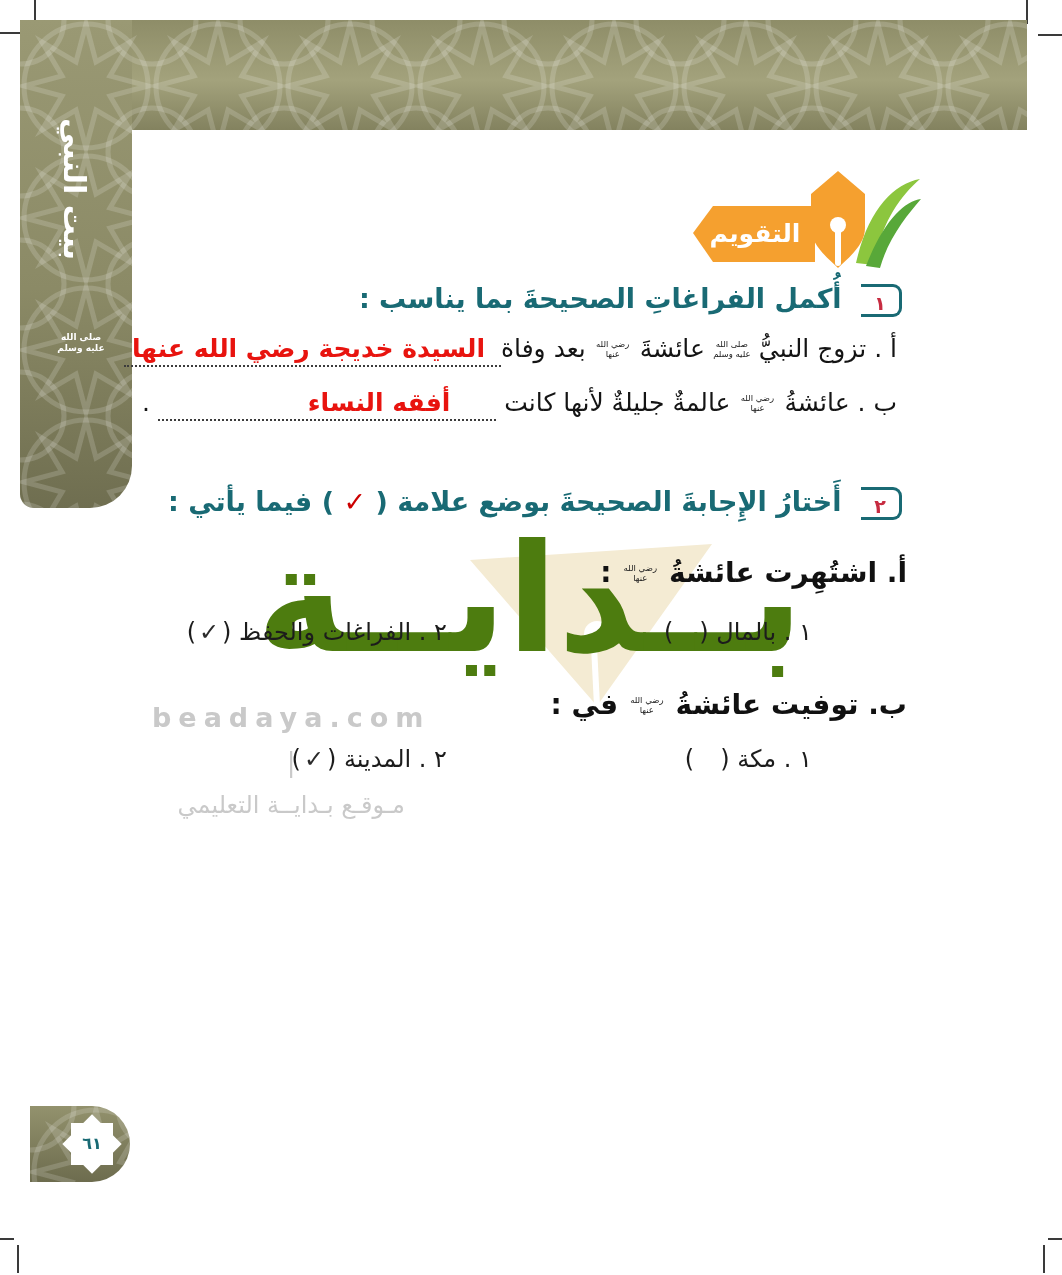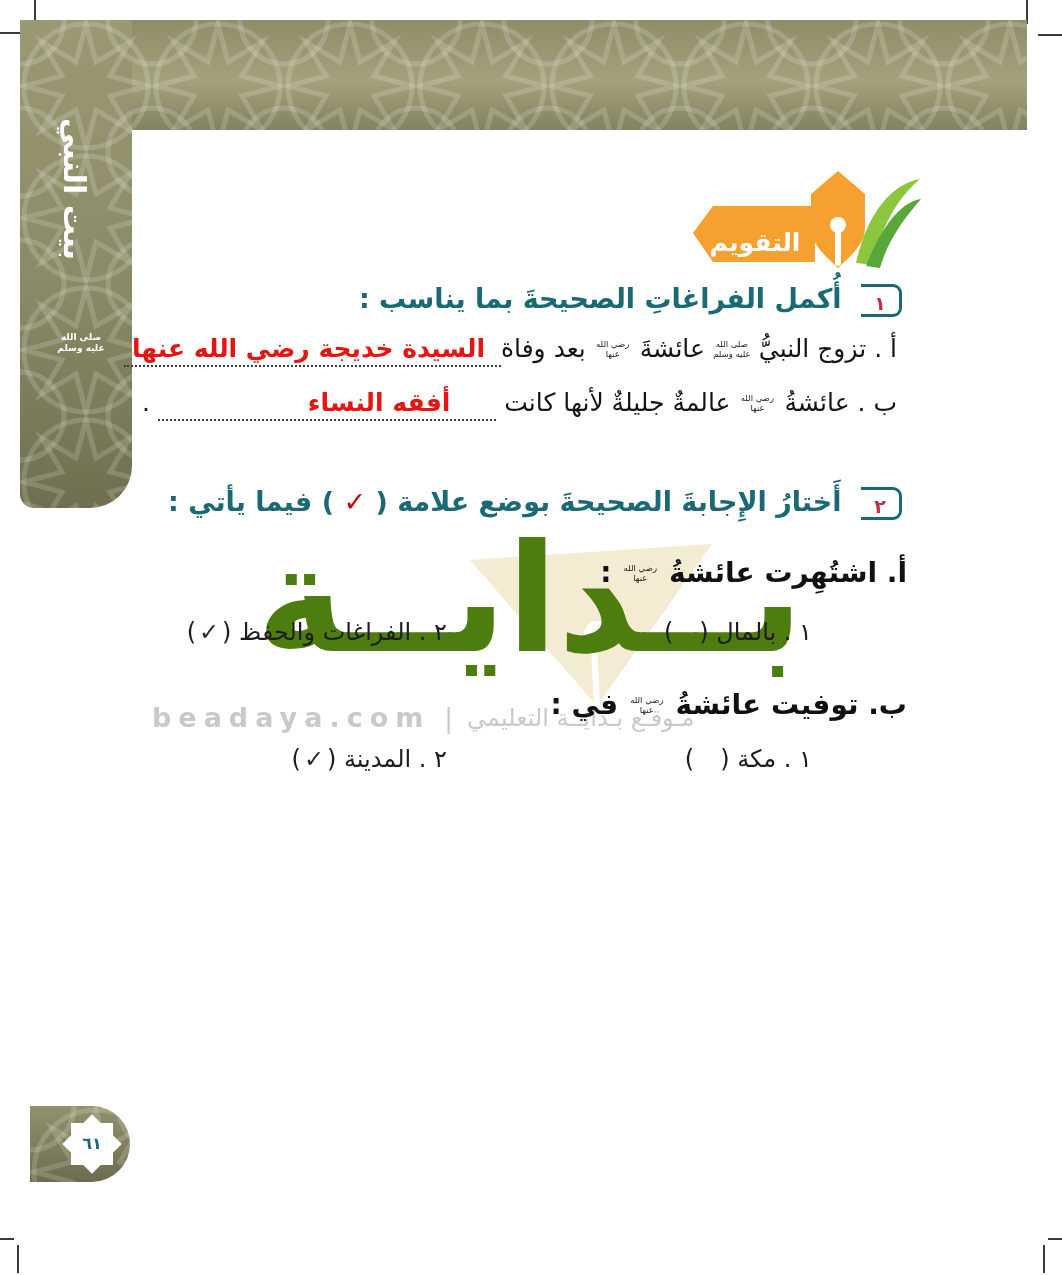--- a/index.html
+++ b/index.html
@@ -27,32 +27,32 @@
   }
   .side-seal{
     position:absolute;left:50px;top:332px;width:62px;z-index:3;
     color:#ffffff;font-size:9px;line-height:1.25;text-align:center;font-weight:bold;
   }
   
   .badge-wrap{position:absolute;left:688px;top:168px;width:240px;height:108px;z-index:4;}
   .badge-svg{position:absolute;left:0;top:0;}
   .badge-label{
     position:absolute;left:8px;top:38px;width:118px;height:56px;line-height:56px;
-    text-align:center;color:#fff;font-size:25px;font-weight:bold;margin-top:9px;
+    text-align:center;color:#fff;font-size:25px;font-weight:bold;
   }
   
   .wm-nib{position:absolute;left:440px;top:538px;z-index:0;}
   .wm-word{
     position:absolute;left:130px;top:498px;width:800px;z-index:0;
     font-size:150px;font-weight:bold;color:#4d7c0f;text-align:center;
     direction:rtl;line-height:1.35;white-space:nowrap;
   }
   .wm-footer{
     position:absolute;left:152px;top:702px;z-index:1;display:flex;direction:ltr;
-    align-items:center;gap:14px;color:#c9c9c9;
+    align-items:center;gap:14px;color:#c9c9c9;flex-direction:column;
   }
   .wm-latin{font-size:27px;font-weight:bold;letter-spacing:7px;}
   .wm-sep{font-size:26px;}
   .wm-arabic{font-size:24px;font-weight:normal;direction:rtl;}
   
   .qtitle{position:absolute;z-index:2;direction:rtl;color:#196a74;font-size:27px;font-weight:bold;white-space:nowrap;}
   .qnum{
     display:inline-block;vertical-align:middle;width:38px;height:27px;line-height:27px;
     border:3px solid #196a74;border-left:none;border-radius:0 9px 9px 0;
     text-align:center;margin-left:10px;

